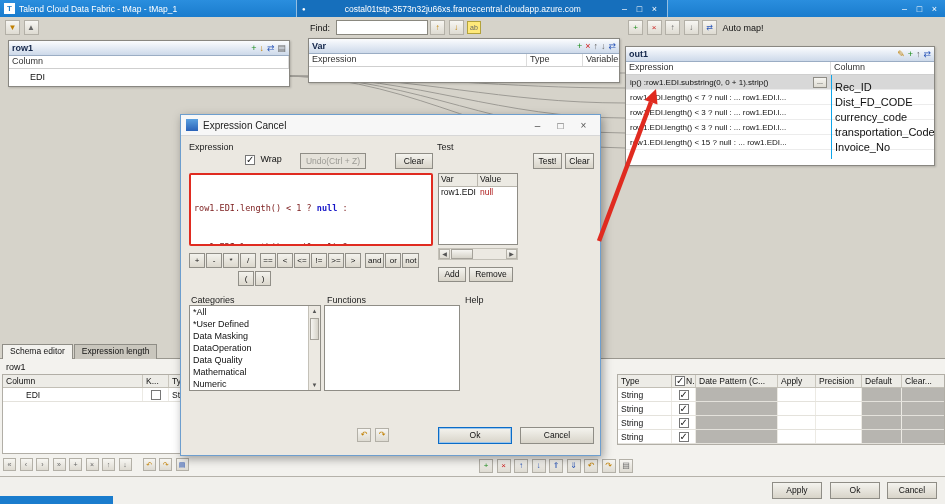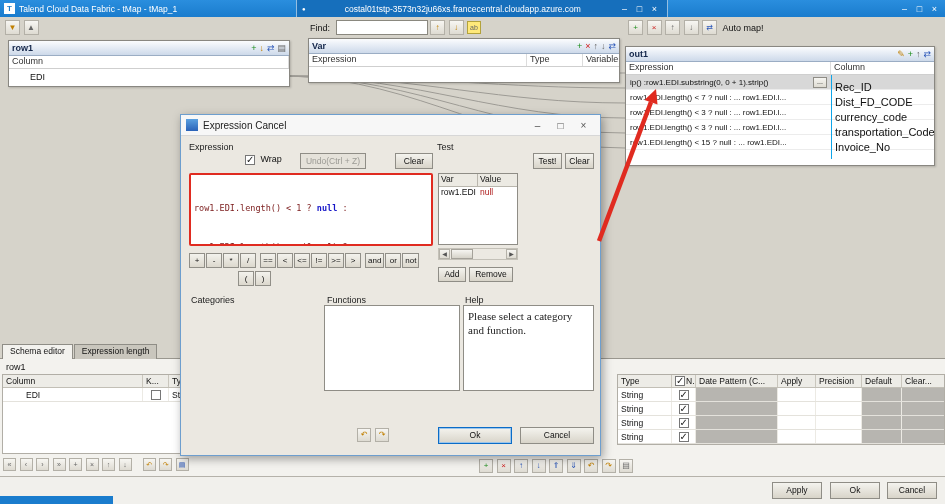--- a/index.html
+++ b/index.html
@@ -385,28 +385,39 @@
     <div class="hscroll" style="left:257px;top:133px;width:80px;height:12px">
       <span class="hs-btn">◀</span>
       <span class="hs-thumb"></span>
       <span style="flex:1"></span>
       <span class="hs-btn">▶</span>
     </div>
     <span class="btn abs" style="left:257px;top:152px;width:28px;height:15px;line-height:13px">Add</span>
     <span class="btn abs" style="left:288px;top:152px;width:44px;height:15px;line-height:13px">Remove</span>
 
     <span class="grp-label" style="left:10px;top:180px">Categories</span>
+    <div class="listbox" style="left:8px;top:190px;width:132px;height:86px">
+      <div class="list-item">*All</div>
+      <div class="list-item">*User Defined</div>
+      <div class="list-item">Data Masking</div>
+      <div class="list-item">DataOperation</div>
+      <div class="list-item">Data Quality</div>
+      <div class="list-item">Mathematical</div>
+      <div class="list-item">Numeric</div>
+      <div class="vscroll">
+        <span style="display:block;line-height:10px">▲</span>
+        <span class="vs-thumb"></span>
+        <span style="display:block;position:absolute;bottom:0;left:0;right:0;line-height:10px">▼</span>
+      </div>
+    </div>
 
     <span class="grp-label" style="left:146px;top:180px">Functions</span>
     <div class="listbox" style="left:143px;top:190px;width:136px;height:86px"></div>
 
     <span class="grp-label" style="left:284px;top:180px">Help</span>
-    <div class="listbox" style="left:282px;top:190px;width:131px;height:86px">
-      <div class="help-text">Please select a category and function.</div>
-    </div>
 
     <span class="mini mini2 c-gold abs" style="left:176px;top:313px">↶</span>
     <span class="mini mini2 c-gold abs" style="left:194px;top:313px">↷</span>
     <span class="btn default abs" style="left:257px;top:312px;width:74px;height:17px;line-height:15px">Ok</span>
     <span class="btn abs" style="left:339px;top:312px;width:74px;height:17px;line-height:15px">Cancel</span>
   </div>
 
   <svg class="abs" width="945" height="504" style="left:0;top:0;z-index:50;pointer-events:none">
     <line x1="599" y1="241" x2="651" y2="102" stroke-width="4.5" stroke="#e02b20"></line>
     <polygon points="656,89 657.5,104.5 644.5,100" fill="#e02b20"></polygon>

